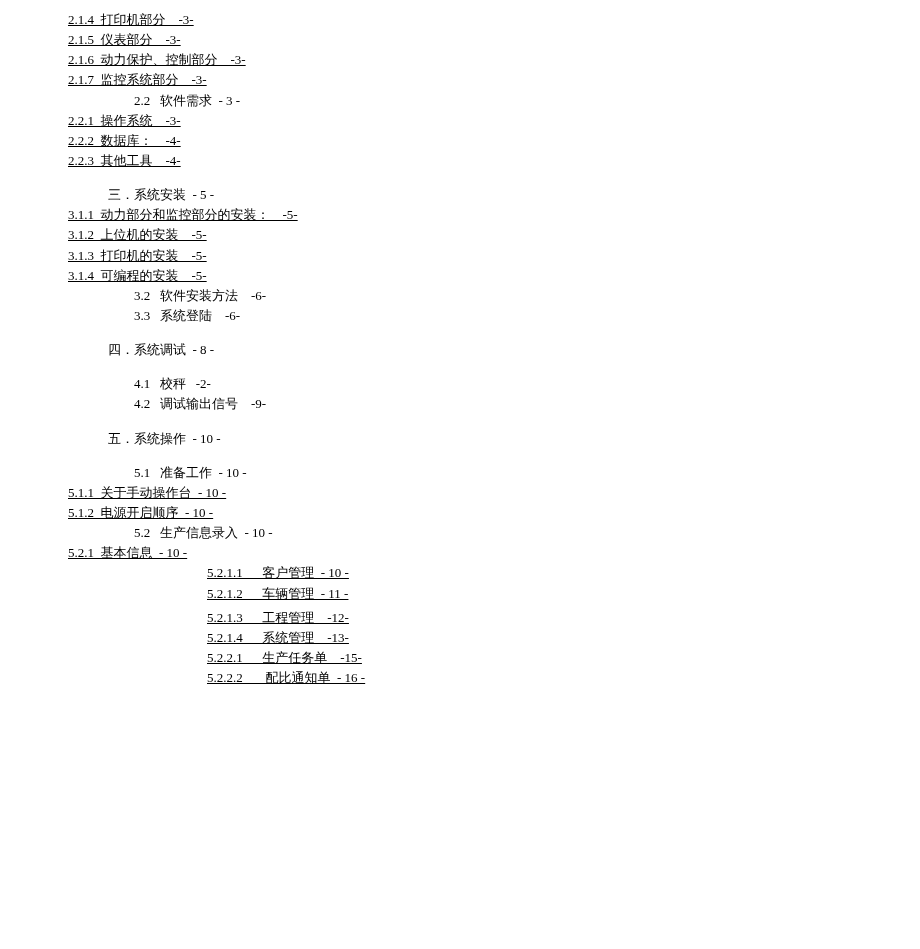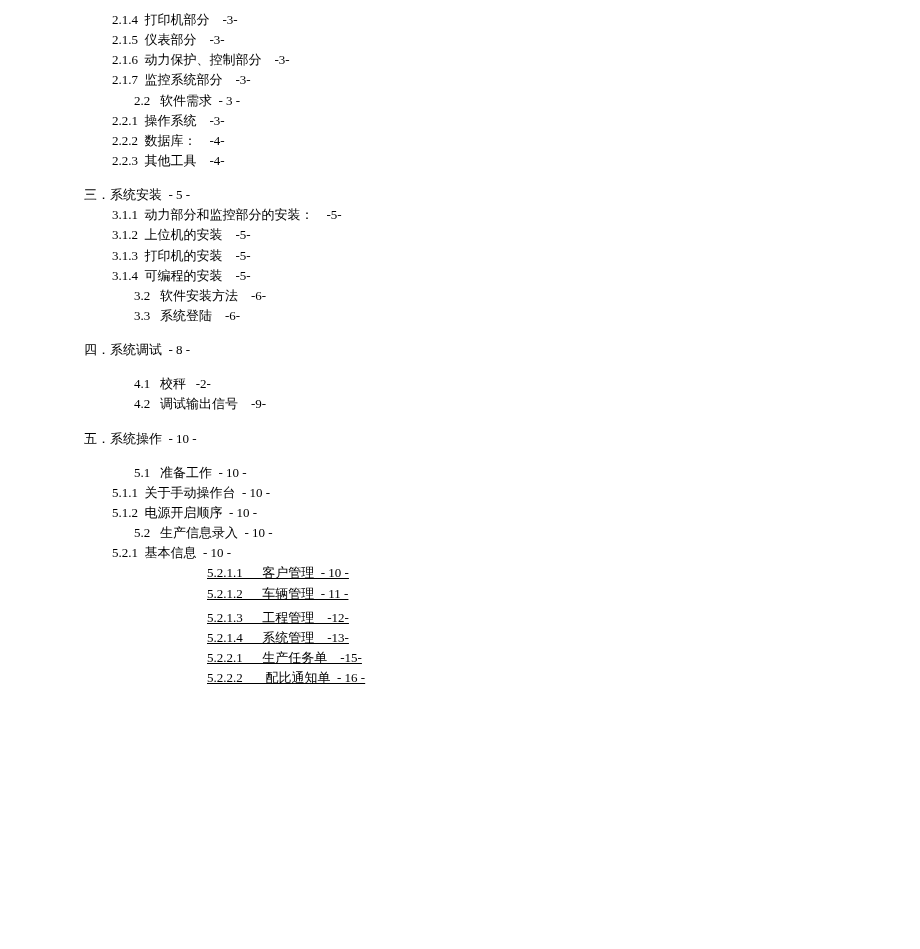--- a/index.html
+++ b/index.html
@@ -8,23 +8,23 @@
     color: #000;
     background: #fff;
     margin: 0;
     padding: 10px 0 0 0;
     width: 920px;
     line-height: 1.55;
   }
   .toc-line {
     white-space: pre;
   }
-  .l1 { padding-left: 84px; }
+  .l1 { padding-left: 108px; }
   .l2 { padding-left: 134px; }
-  .l3 { padding-left: 112px; }
+  .l3 { padding-left: 68px; text-decoration: underline; }
   .l4 { padding-left: 207px; text-decoration: underline; }
   .section-gap { margin-top: 14px; }
   .small-gap { margin-top: 4px; }
 </style>
 </head>
 <body>
 
 <div id="toc">
     <div class="toc-line l3">2.1.4  打印机部分    -3-</div>
     <div class="toc-line l3">2.1.5  仪表部分    -3-</div>

